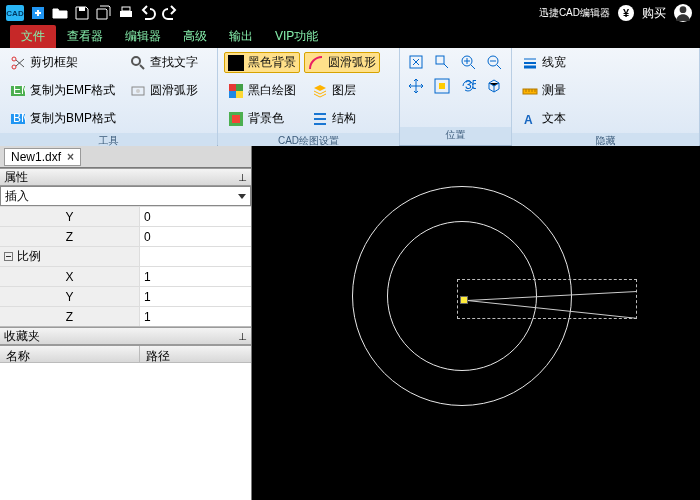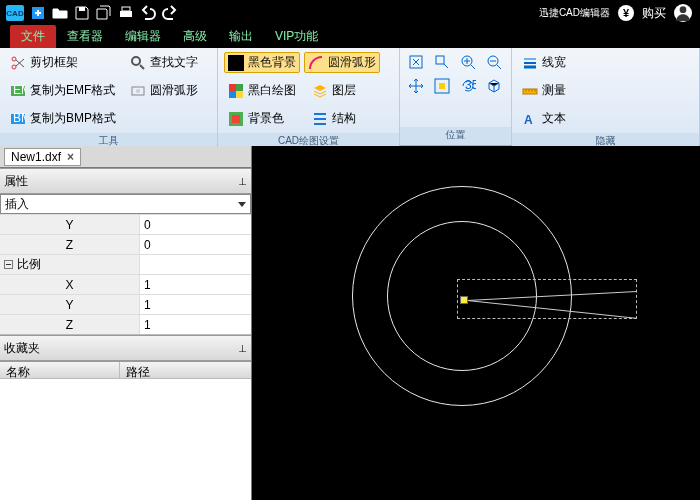--- a/index.html
+++ b/index.html
@@ -19,21 +19,21 @@
 .col{display:flex;flex-direction:column;gap:7px}
 .rbtn{display:flex;align-items:center;gap:4px;padding:2px 4px;white-space:nowrap;border-radius:2px}
 .rbtn .ic{width:16px;height:16px;flex:0 0 16px}
 .rbtn.sel{background:#ffe08a;border:1px solid #d6a300;padding:1px 3px}
 .ic svg{width:16px;height:16px;display:block}
 .dock{display:flex;height:354px}
 .left{width:252px;background:#ececec;display:flex;flex-direction:column;border-right:1px solid #7a7a7a}
 .filetab{height:22px;background:#d9d9d9;display:flex;align-items:center;padding-left:4px;border-bottom:1px solid #7a7a7a}
 .ft{background:#fff;border:1px solid #9a9a9a;padding:1px 6px;display:flex;align-items:center;gap:6px;font-size:11px}
 .ft .x{font-weight:bold;color:#555}
-.panelhdr{height:18px;background:linear-gradient(#f4f4f4,#d8d8d8);border:1px solid #9a9a9a;border-left:none;border-right:none;display:flex;align-items:center;justify-content:space-between;padding:12px 4px;font-size:11px}
+.panelhdr{height:18px;background:linear-gradient(#f4f4f4,#d8d8d8);border:1px solid #9a9a9a;border-left:none;border-right:none;display:flex;align-items:center;justify-content:space-between;padding:4px 4px;font-size:11px}
 .pin{font-size:10px}
 .combo{height:20px;border:1px solid #888;background:#fff;display:flex;align-items:center;justify-content:space-between;padding:0 4px;margin:0;font-size:11px}
 .combo .arr{border-left:4px solid transparent;border-right:4px solid transparent;border-top:5px solid #333}
 .grid{background:#fff;border-bottom:1px solid #bbb}
 .grow{display:flex;height:20px;border-top:1px solid #ddd;font-size:11px}
 .grow .k{width:140px;padding-left:26px;border-right:1px solid #ddd;display:flex;align-items:center;background:#efefef}
 .grow.center .k{justify-content:center;padding-left:0}
 .grow .v{flex:1;display:flex;align-items:center;padding-left:4px}
 .grow.hdr .k{padding-left:4px;background:#efefef}
 .tree-toggle{display:inline-block;width:9px;height:9px;border:1px solid #777;margin-right:4px;position:relative}
@@ -379,21 +379,21 @@
       <div class="grow center">
           <div class="k">Z</div>
           <div class="v">1</div>
         </div>
     </div>
     <div class="panelhdr">
         <span>收藏夹</span>
         <span class="pin">⊥</span>
       </div>
     <div class="favhdr">
-      <div style="width:120px;border-right:1px solid #bbb">名称</div>
+      <div style="width:140px;border-right:1px solid #bbb">名称</div>
       <div>路径</div>
     </div>
     <div class="favbody"></div>
   </div>
 
   <div class="canvas">
     <div class="circle" style="left:100px;top:40px;width:220px;height:220px"></div>
     <div class="circle" style="left:135px;top:75px;width:150px;height:150px"></div>
     <div class="selrect" style="left:205px;top:133px;width:180px;height:40px"></div>
     <div class="line" style="left:215px;top:154px;width:170px;transform:rotate(-3deg)"></div>

